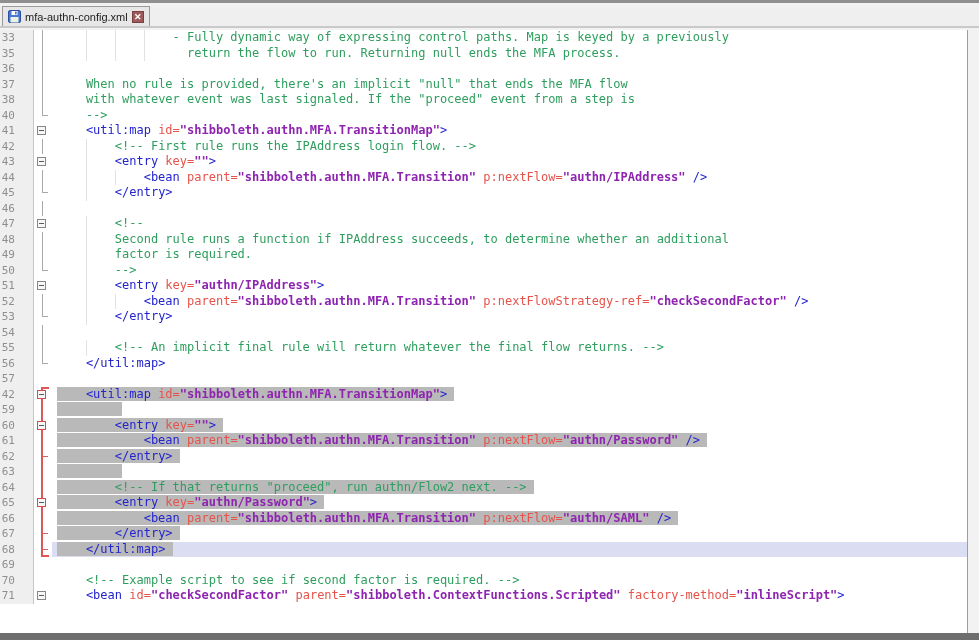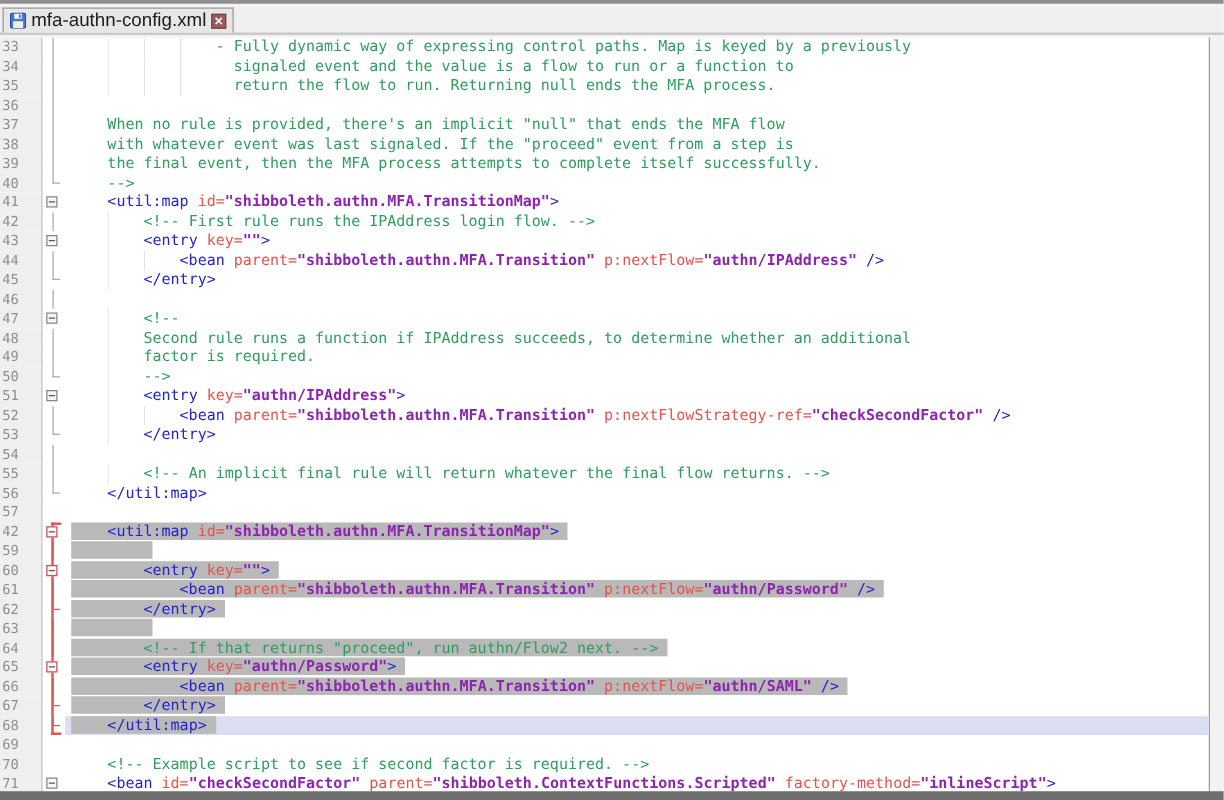--- a/index.html
+++ b/index.html
@@ -6,21 +6,21 @@
   html,body { width:979px; height:640px; overflow:hidden; background:#f2f2f2;
               font-family:"Liberation Sans", sans-serif; }
   #window { position:relative; width:979px; height:640px; background:#f2f2f2;
             border-top:3px solid #8f8f8f; }
 
   
   #tabbar { position:absolute; top:3px; left:0; width:979px; height:22px;
             background:#efefef; border-bottom:2px solid #c9c9c9; display:flex; align-items:stretch; }
   .tab { display:flex; align-items:center; gap:4px; margin-left:2px; padding:0 5px;
          background:#e7e7e7; border:1px solid #9a9a9a; border-bottom:none; }
-  .tab-label { font-size:15px; color:#1c1c1c; }
+  .tab-label { font-size:11px; color:#1c1c1c; }
   .file-ic { width:13px; height:13px; display:inline-block; }
   .close-box { width:12px; height:12px; background:#9d5a5a; border:1px solid #7b4040;
                color:#fff; font-size:9px; line-height:10px; text-align:center;
                font-weight:bold; cursor:default; }
 
   
   #editor { position:absolute; top:27px; left:0; width:968px; height:606px;
             background:#ffffff; border-right:1px solid #9e9e9e; overflow:hidden;
             font-family:"DejaVu Sans Mono","Liberation Mono",monospace; font-size:12px; }
   #bottom-strip { position:absolute; left:0; bottom:0; width:979px; height:7px; background:#6e6e6e; }
@@ -78,26 +78,24 @@
         <rect x="2.5" y="7" width="8" height="5.5" fill="#e9f2e4"></rect>
       </svg>
       <span class="tab-label">mfa-authn-config.xml</span>
       <span class="close-box">✕</span>
     </div>
   </div>
 
   <div id="editor">
     <div id="code-lines">
         <div class="row"><div class="num">33</div><div class="fold"><span class="fv"></span></div><div class="code"><span><span class="ind">    </span><span class="ind g">    </span><span class="ind g">    </span><span class="ind g">    </span><span class="c">- Fully dynamic way of expressing control paths. Map is keyed by a previously</span></span></div></div>
-        <div class="row"><div class="num">34</div><div class="fold"><span class="fv"></span></div><div class="code"><span><span class="ind">    </span><span class="ind g">    </span><span class="ind g">    </span><span class="ind g">    </span>  <span class="c">signaled event and the value is a flow to run or a function to</span></span></div></div>
         <div class="row"><div class="num">35</div><div class="fold"><span class="fv"></span></div><div class="code"><span><span class="ind">    </span><span class="ind g">    </span><span class="ind g">    </span><span class="ind g">    </span>  <span class="c">return the flow to run. Returning null ends the MFA process.</span></span></div></div>
         <div class="row"><div class="num">36</div><div class="fold"><span class="fv"></span></div><div class="code"><span></span></div></div>
         <div class="row"><div class="num">37</div><div class="fold"><span class="fv"></span></div><div class="code"><span><span class="ind">    </span><span class="c">When no rule is provided, there's an implicit "null" that ends the MFA flow</span></span></div></div>
         <div class="row"><div class="num">38</div><div class="fold"><span class="fv"></span></div><div class="code"><span><span class="ind">    </span><span class="c">with whatever event was last signaled. If the "proceed" event from a step is</span></span></div></div>
-        <div class="row"><div class="num">39</div><div class="fold"><span class="fv"></span></div><div class="code"><span><span class="ind">    </span><span class="c">the final event, then the MFA process attempts to complete itself successfully.</span></span></div></div>
         <div class="row"><div class="num">40</div><div class="fold"><span class="ft"></span></div><div class="code"><span><span class="ind">    </span><span class="c">--&gt;</span></span></div></div>
         <div class="row"><div class="num">41</div><div class="fold"><span class="fm"><span></span></span></div><div class="code"><span><span class="ind">    </span><span class="t">&lt;util:map </span><span class="a">id=</span><span class="v">"shibboleth.authn.MFA.TransitionMap"</span><span class="t">&gt;</span></span></div></div>
         <div class="row"><div class="num">42</div><div class="fold"><span class="fv"></span></div><div class="code"><span><span class="ind">    </span><span class="ind g">    </span><span class="c">&lt;!-- First rule runs the IPAddress login flow. --&gt;</span></span></div></div>
         <div class="row"><div class="num">43</div><div class="fold"><span class="fm"><span></span></span></div><div class="code"><span><span class="ind">    </span><span class="ind g">    </span><span class="t">&lt;entry </span><span class="a">key=</span><span class="v">""</span><span class="t">&gt;</span></span></div></div>
         <div class="row"><div class="num">44</div><div class="fold"><span class="fv"></span></div><div class="code"><span><span class="ind">    </span><span class="ind g">    </span><span class="ind g">    </span><span class="t">&lt;bean </span><span class="a">parent=</span><span class="v">"shibboleth.authn.MFA.Transition"</span><span class="p"> </span><span class="a">p:nextFlow=</span><span class="v">"authn/IPAddress"</span><span class="t"> /&gt;</span></span></div></div>
         <div class="row"><div class="num">45</div><div class="fold"><span class="ft"></span></div><div class="code"><span><span class="ind">    </span><span class="ind g">    </span><span class="t">&lt;/entry&gt;</span></span></div></div>
         <div class="row"><div class="num">46</div><div class="fold"><span class="fv"></span></div><div class="code"><span></span></div></div>
         <div class="row"><div class="num">47</div><div class="fold"><span class="fm"><span></span></span></div><div class="code"><span><span class="ind">    </span><span class="ind g">    </span><span class="c">&lt;!--</span></span></div></div>
         <div class="row"><div class="num">48</div><div class="fold"><span class="fv"></span></div><div class="code"><span><span class="ind">    </span><span class="ind g">    </span><span class="c">Second rule runs a function if IPAddress succeeds, to determine whether an additional</span></span></div></div>
         <div class="row"><div class="num">49</div><div class="fold"><span class="fv"></span></div><div class="code"><span><span class="ind">    </span><span class="ind g">    </span><span class="c">factor is required.</span></span></div></div>

